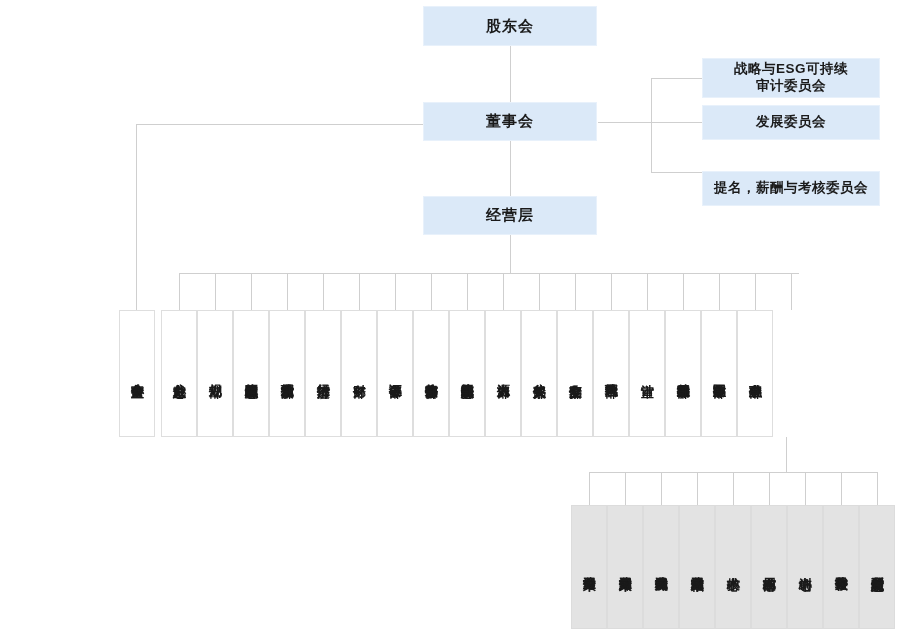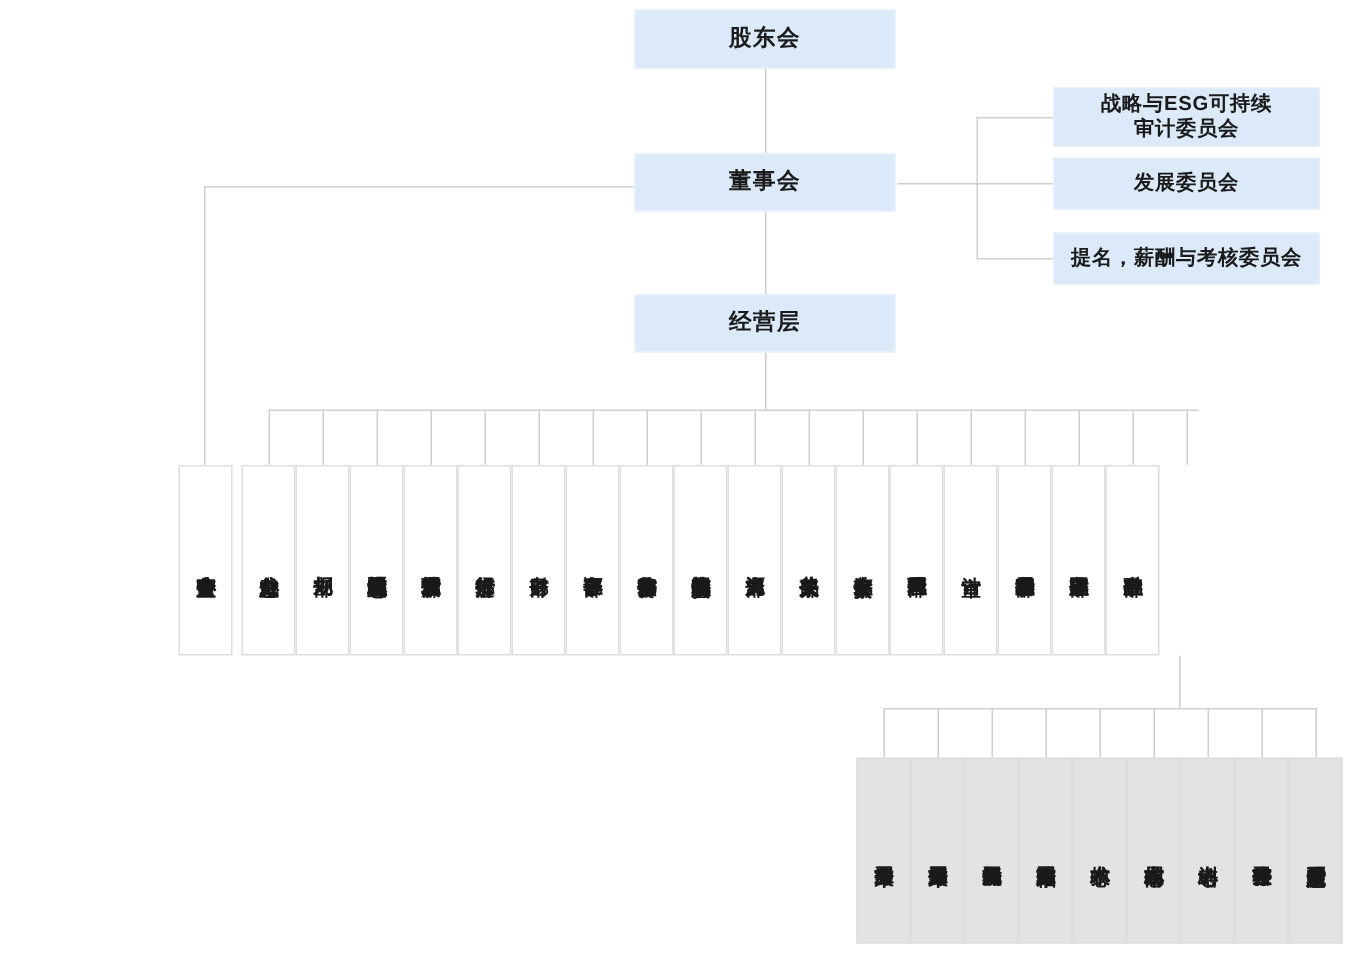--- a/index.html
+++ b/index.html
@@ -148,21 +148,21 @@
 
   <div class="node blue small" style="left:675px; top:58px; width:178px; height:40px; flex-direction:column;">
     <span>战略与ESG可持续</span>
     <span>审计委员会</span>
   </div>
 
   <div class="node blue small" style="left:675px; top:105px; width:178px; height:35px;">
     <span>发展委员会</span>
   </div>
 
-  <div class="node blue small" style="left:675px; top:155px; width:178px; height:35px;text-align:right;">
+  <div class="node blue small" style="left:675px; top:171px; width:178px; height:35px;text-align:right;">
     <span>提名，薪酬与考核委员会</span>
   </div>
 
   <div class="node white vnode" style="left:92px; top:310px; width:36px; height:127px;">
     <span class="vlabel">董事会办公室</span>
   </div>
   <div class="node white vnode" style="left:134px; top:310px; width:36px; height:127px;">
     <span class="vlabel">总裁办公室</span>
   </div>
   <div class="node white vnode" style="left:170px; top:310px; width:36px; height:127px;">

